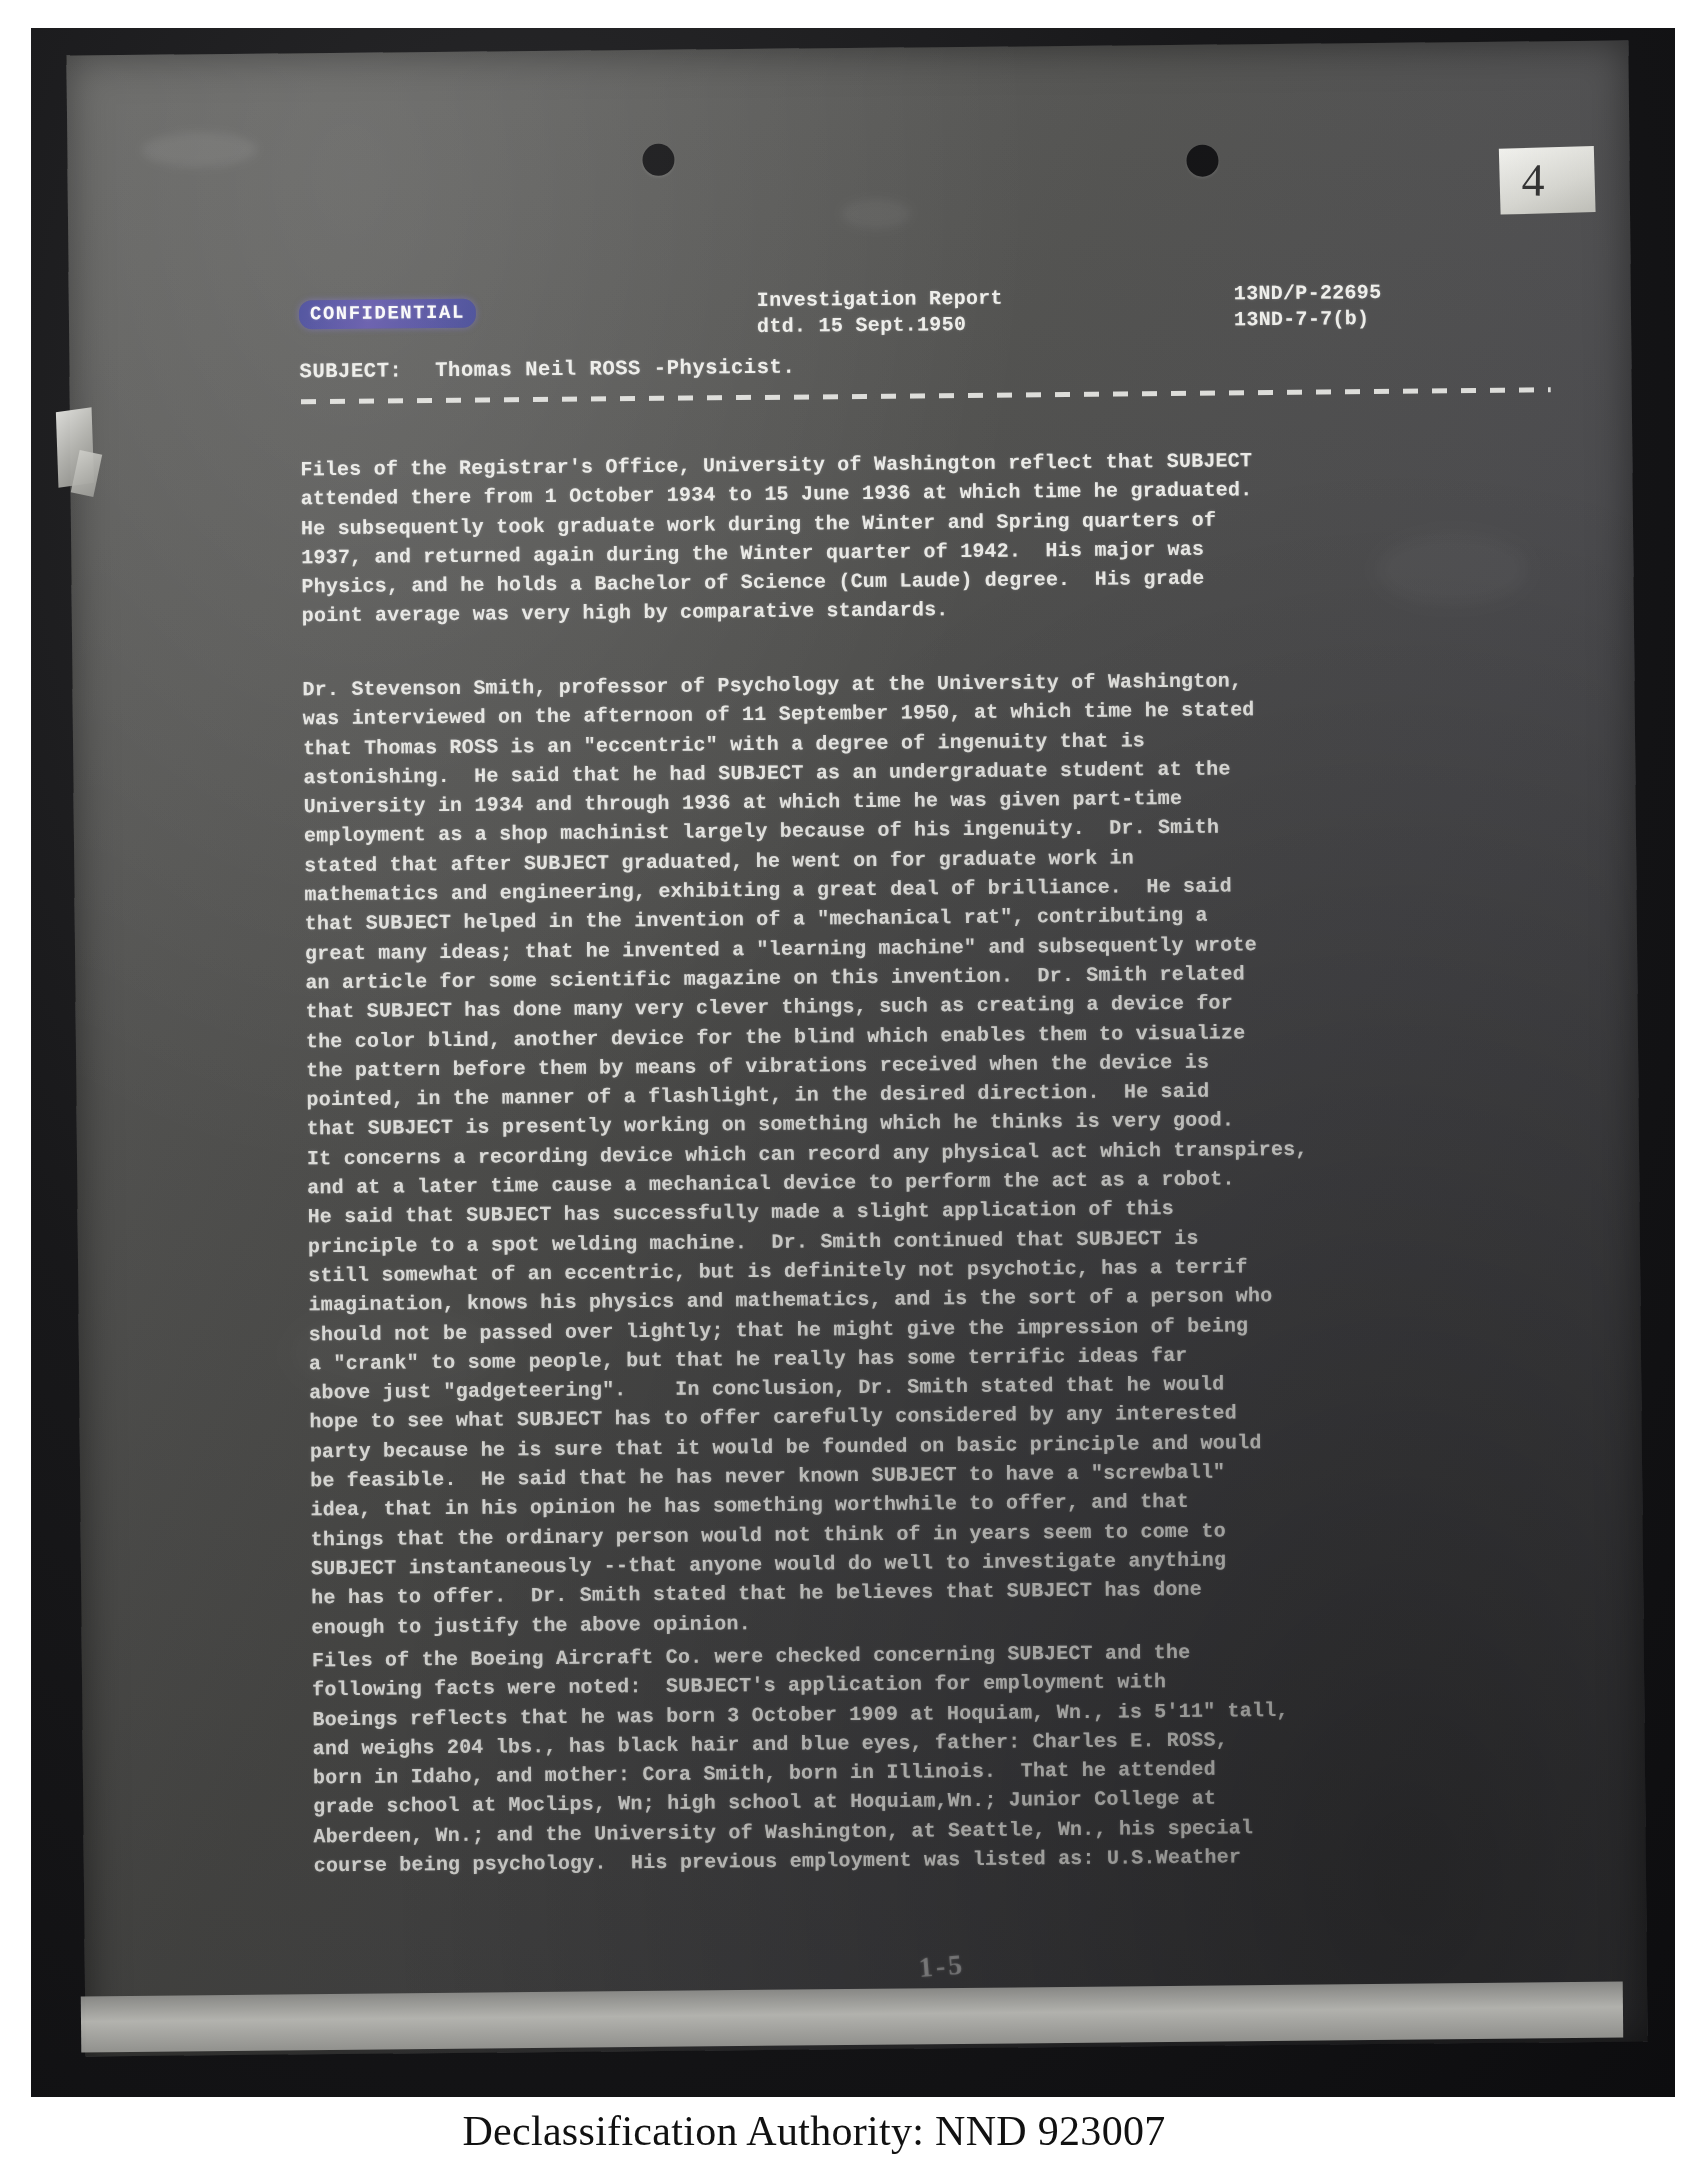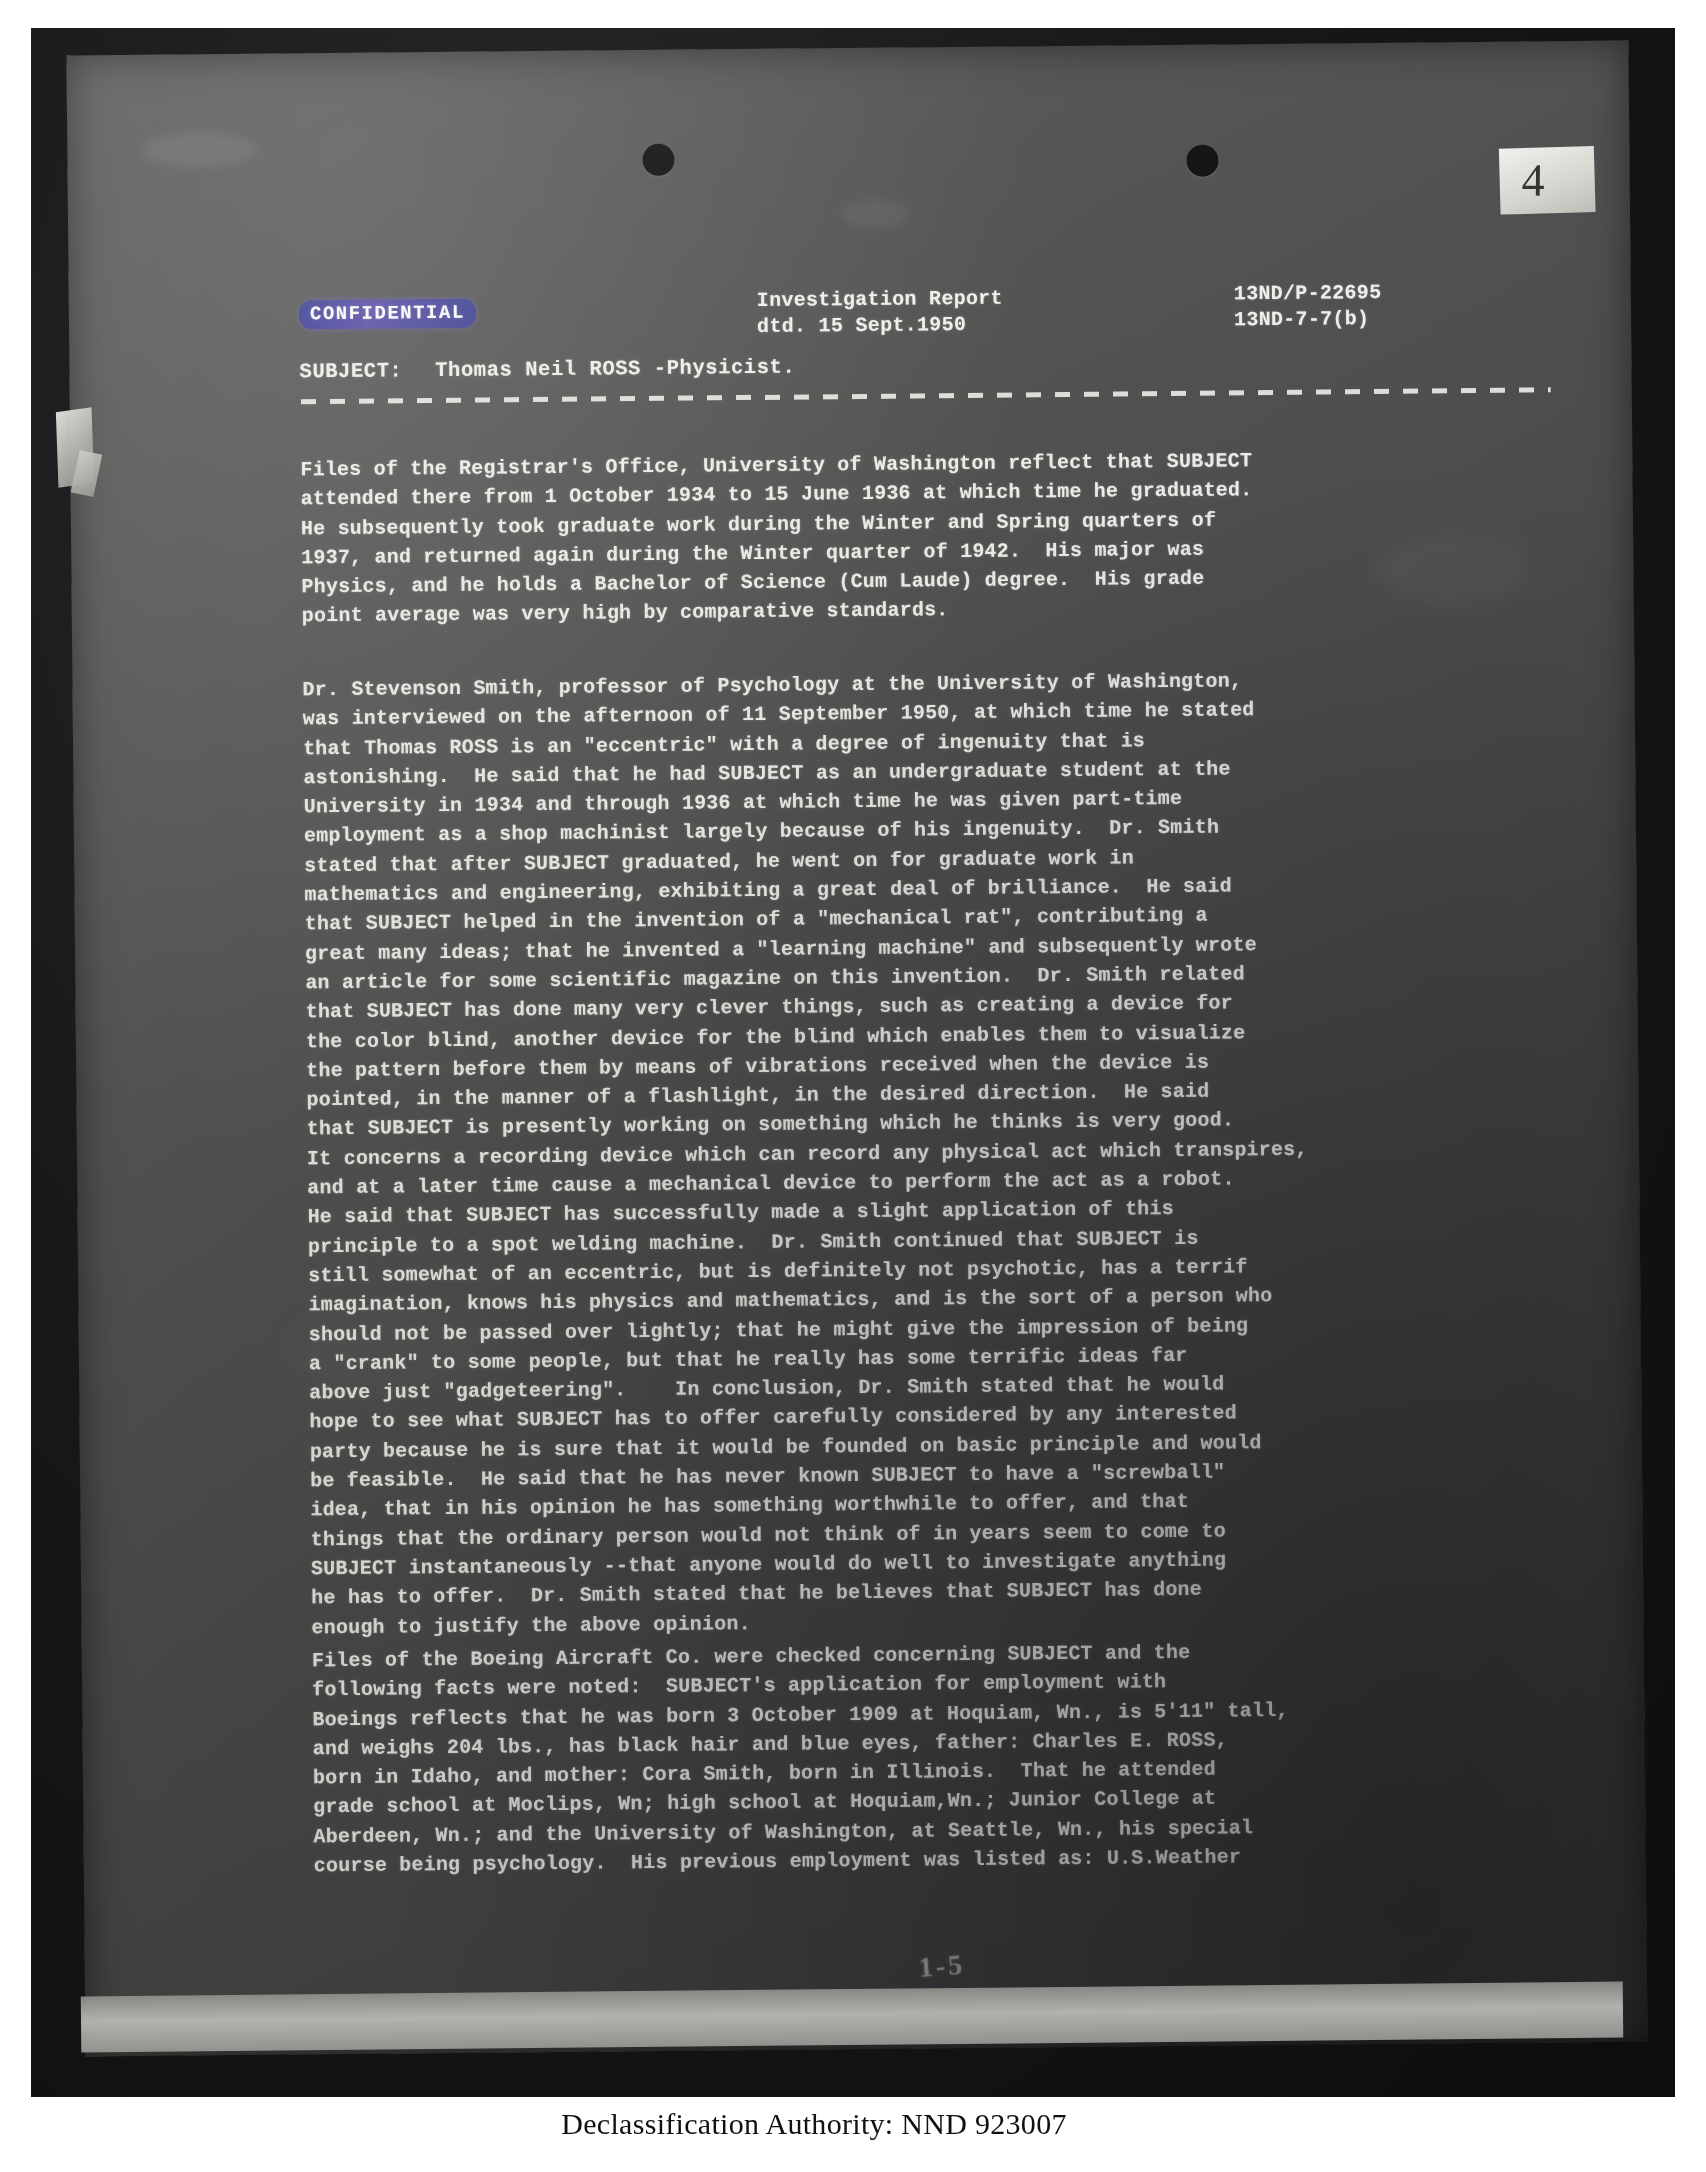--- a/index.html
+++ b/index.html
@@ -240,21 +240,21 @@
   .s4 { left: 211px;  top: 1255px; width: 211px; height: 90px; background: rgba(255,255,255,0.025); filter: blur(11px); }
 
   
   .caption {
     position: absolute;
     left: 0;
     top: 2107px;
     width: 1628px;
     text-align: center;
     font-family: "Liberation Serif", serif;
-    font-size: 30px;
+    font-size: 42px;
     color: #111111;
     letter-spacing: 0.3px;
   }
 </style>
 </head>
 <body>
 
 <div class="page">
 
   <div class="negative-frame">

